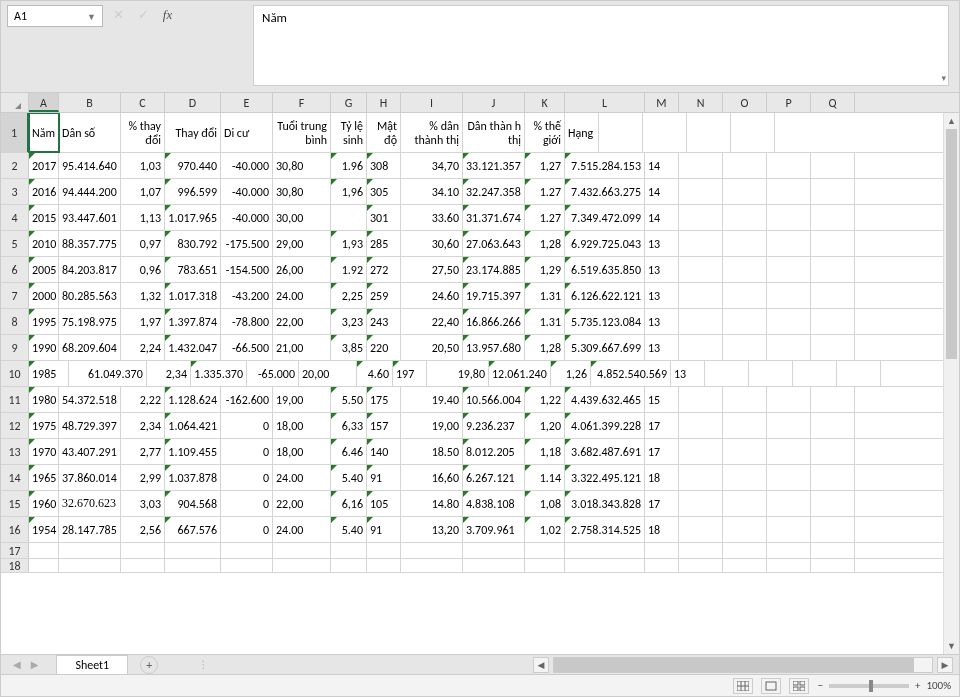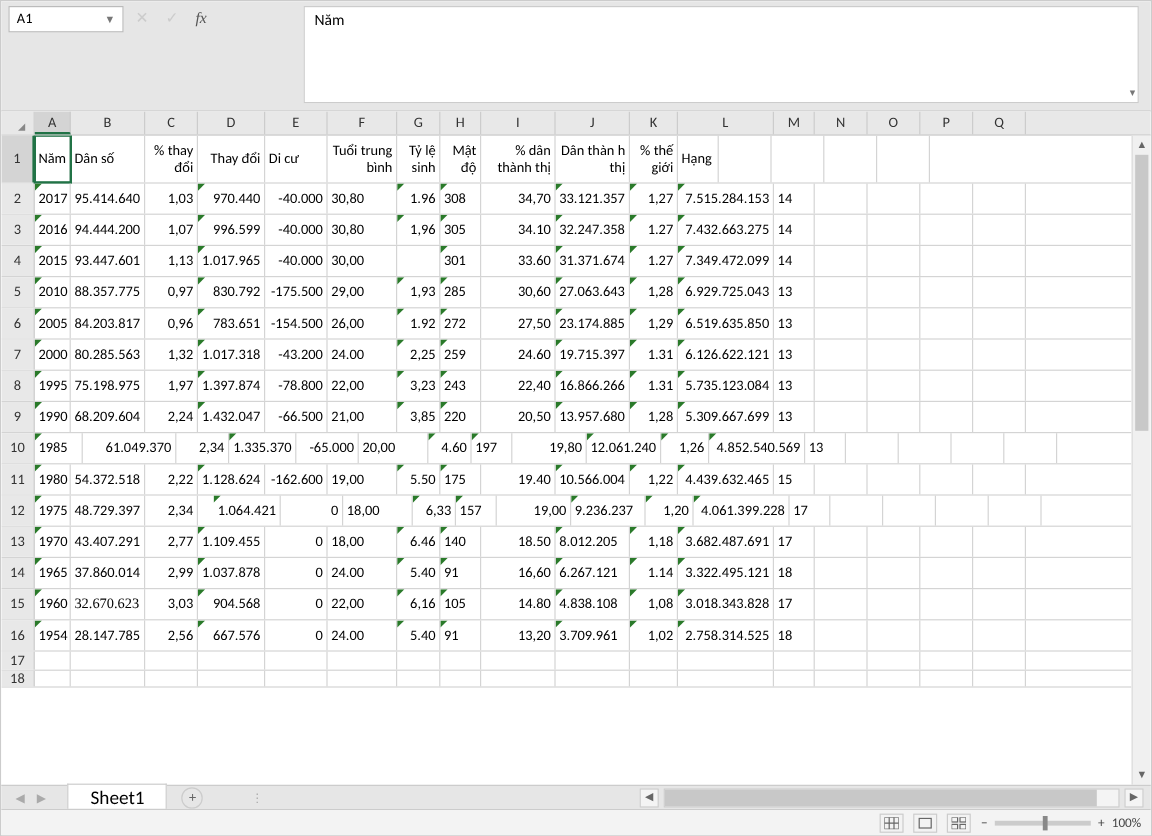--- a/index.html
+++ b/index.html
@@ -37,21 +37,21 @@
 
 
 .vscroll { position:absolute; right:0; top:20px; bottom:0; width:16px; background:#f0f0f0; border-left:1px solid #ddd; display:flex; flex-direction:column; }
 .vscroll .arr { height:16px; text-align:center; font-size:9px; color:#666; line-height:16px; }
 .vscroll .track { flex:1; position:relative; }
 .vscroll .thumb { position:absolute; left:2px; right:2px; top:0; height:230px; background:#c8c8c8; border-radius:0; }
 
 
 .sheet-bar { position:absolute; left:0; right:0; bottom:22px; height:20px; background:#e6e6e6; display:flex; align-items:center; font-size:12px; border-top:1px solid #ccc; }
 .sheet-nav { display:flex; gap:10px; padding:0 12px; color:#aaa; font-size:10px; }
-.sheet-tab { background:#fff; border:1px solid #ccc; border-bottom:none; padding:2px 18px; font-size:16px; margin-left:6px; }
+.sheet-tab { background:#fff; border:1px solid #ccc; border-bottom:none; padding:2px 18px; font-size:12px; margin-left:6px; }
 .sheet-add { width:18px; height:18px; border:1px solid #ccc; border-radius:50%; margin-left:12px; display:flex; align-items:center; justify-content:center; font-size:12px; color:#666; }
 .sheet-bar .hscroll { margin-left:auto; display:flex; align-items:center; gap:4px; margin-right:6px; }
 .h-divider { color:#aaa; font-size:10px; margin-left:40px; }
 .hscroll .btn { width:16px; height:16px; background:#f4f4f4; border:1px solid #ccc; font-size:9px; display:flex; align-items:center; justify-content:center; color:#666; }
 .hscroll .track { width:380px; height:16px; background:#f4f4f4; border:1px solid #ccc; position:relative; }
 .hscroll .thumb { position:absolute; left:0; top:0; height:100%; width:360px; background:#c8c8c8; }
 
 
 .status-bar { position:absolute; left:0; right:0; bottom:0; height:22px; background:#f3f3f3; border-top:1px solid #ccc; display:flex; align-items:center; font-size:11px; padding:0 8px; color:#444; }
 .status-bar .right { margin-left:auto; display:flex; align-items:center; gap:8px; }
@@ -323,21 +323,21 @@
         <div class="cell al" style="width: 44px;"></div>
         <div class="cell al" style="width: 44px;"></div>
         <div class="cell al" style="width: 44px;"></div>
         <div class="cell al" style="width: 44px;"></div>
       </div>
       <div class="row" style="height: 26px;">
         <div class="rowhdr">12</div>
         <div class="cell al warn" style="width: 30px;">1975</div>
         <div class="cell al" style="width: 62px;">48.729.397</div>
         <div class="cell ar" style="width: 44px;">2,34</div>
-        <div class="cell ar warn" style="width: 56px; margin-left: 13px;">1.064.421</div>
+        <div class="cell ar warn" style="width: 56px;">1.064.421</div>
         <div class="cell ar" style="width: 52px;">0</div>
         <div class="cell al" style="width: 58px;">18,00</div>
         <div class="cell ar warn" style="width: 36px;">6,33</div>
         <div class="cell al warn" style="width: 34px;">157</div>
         <div class="cell ar" style="width: 62px;">19,00</div>
         <div class="cell al warn" style="width: 62px;">9.236.237</div>
         <div class="cell ar warn" style="width: 40px;">1,20</div>
         <div class="cell ar warn" style="width: 80px;">4.061.399.228</div>
         <div class="cell al" style="width: 34px;">17</div>
         <div class="cell al" style="width: 44px;"></div>

